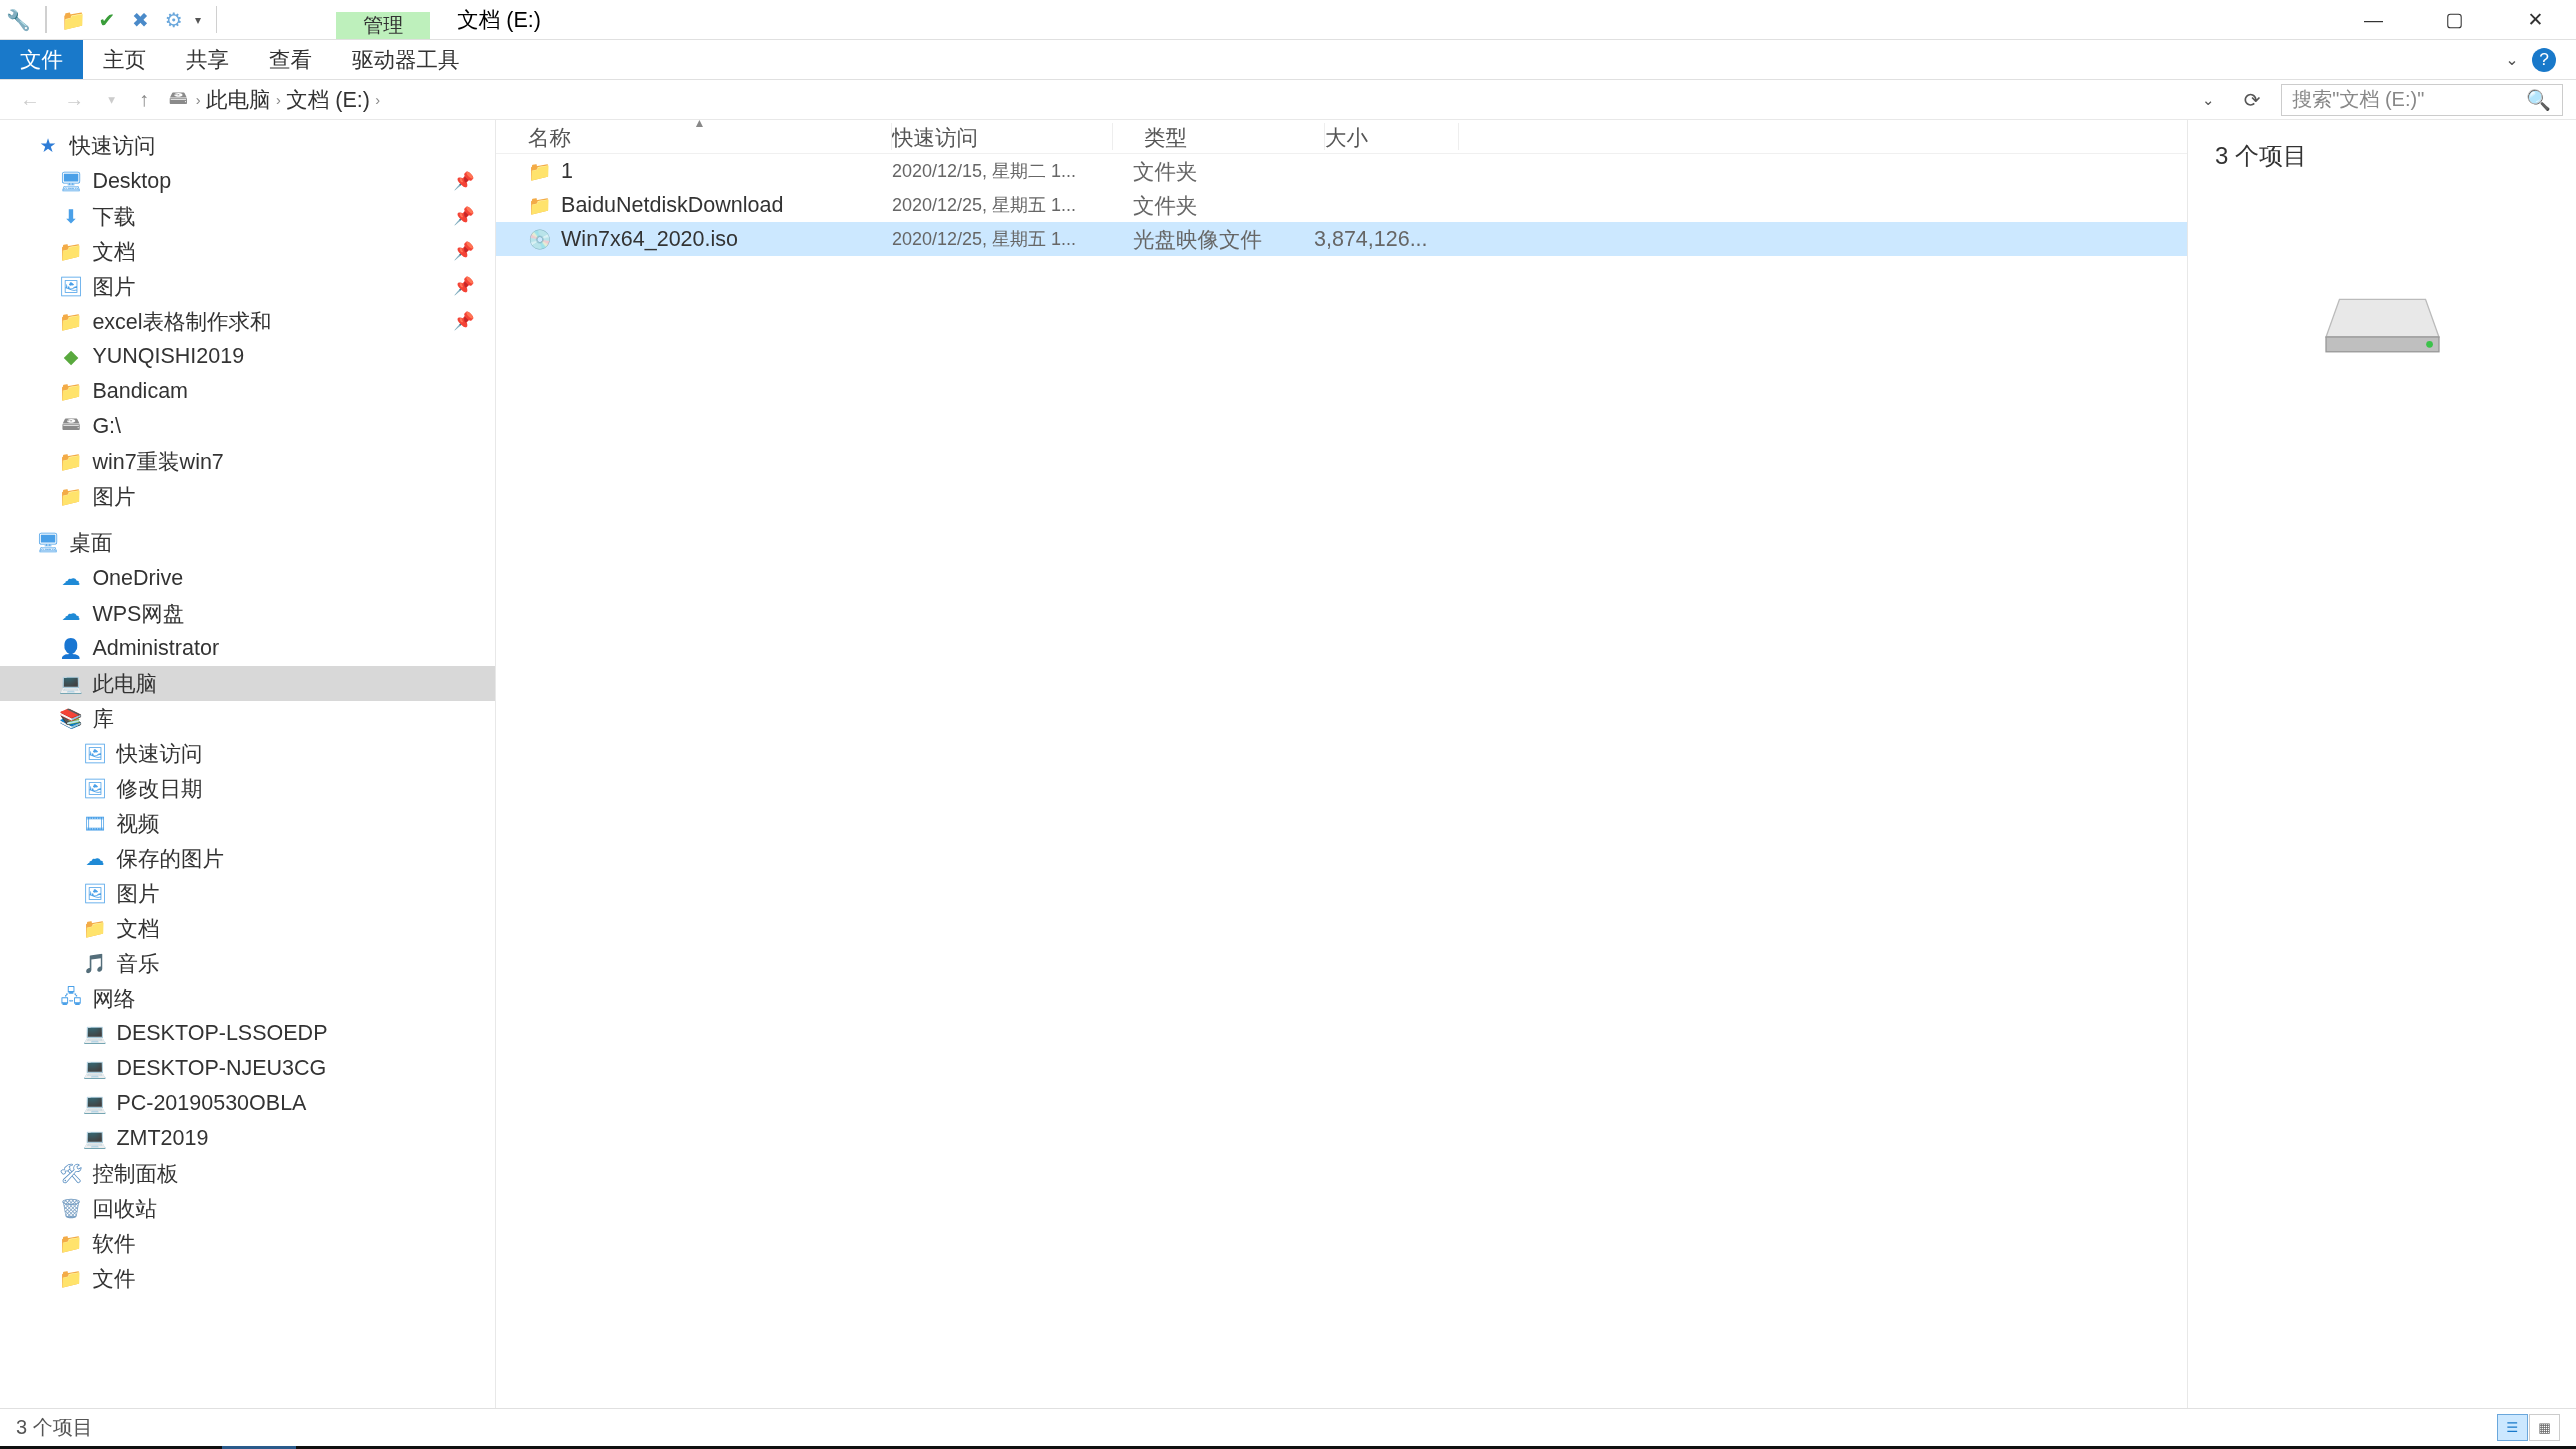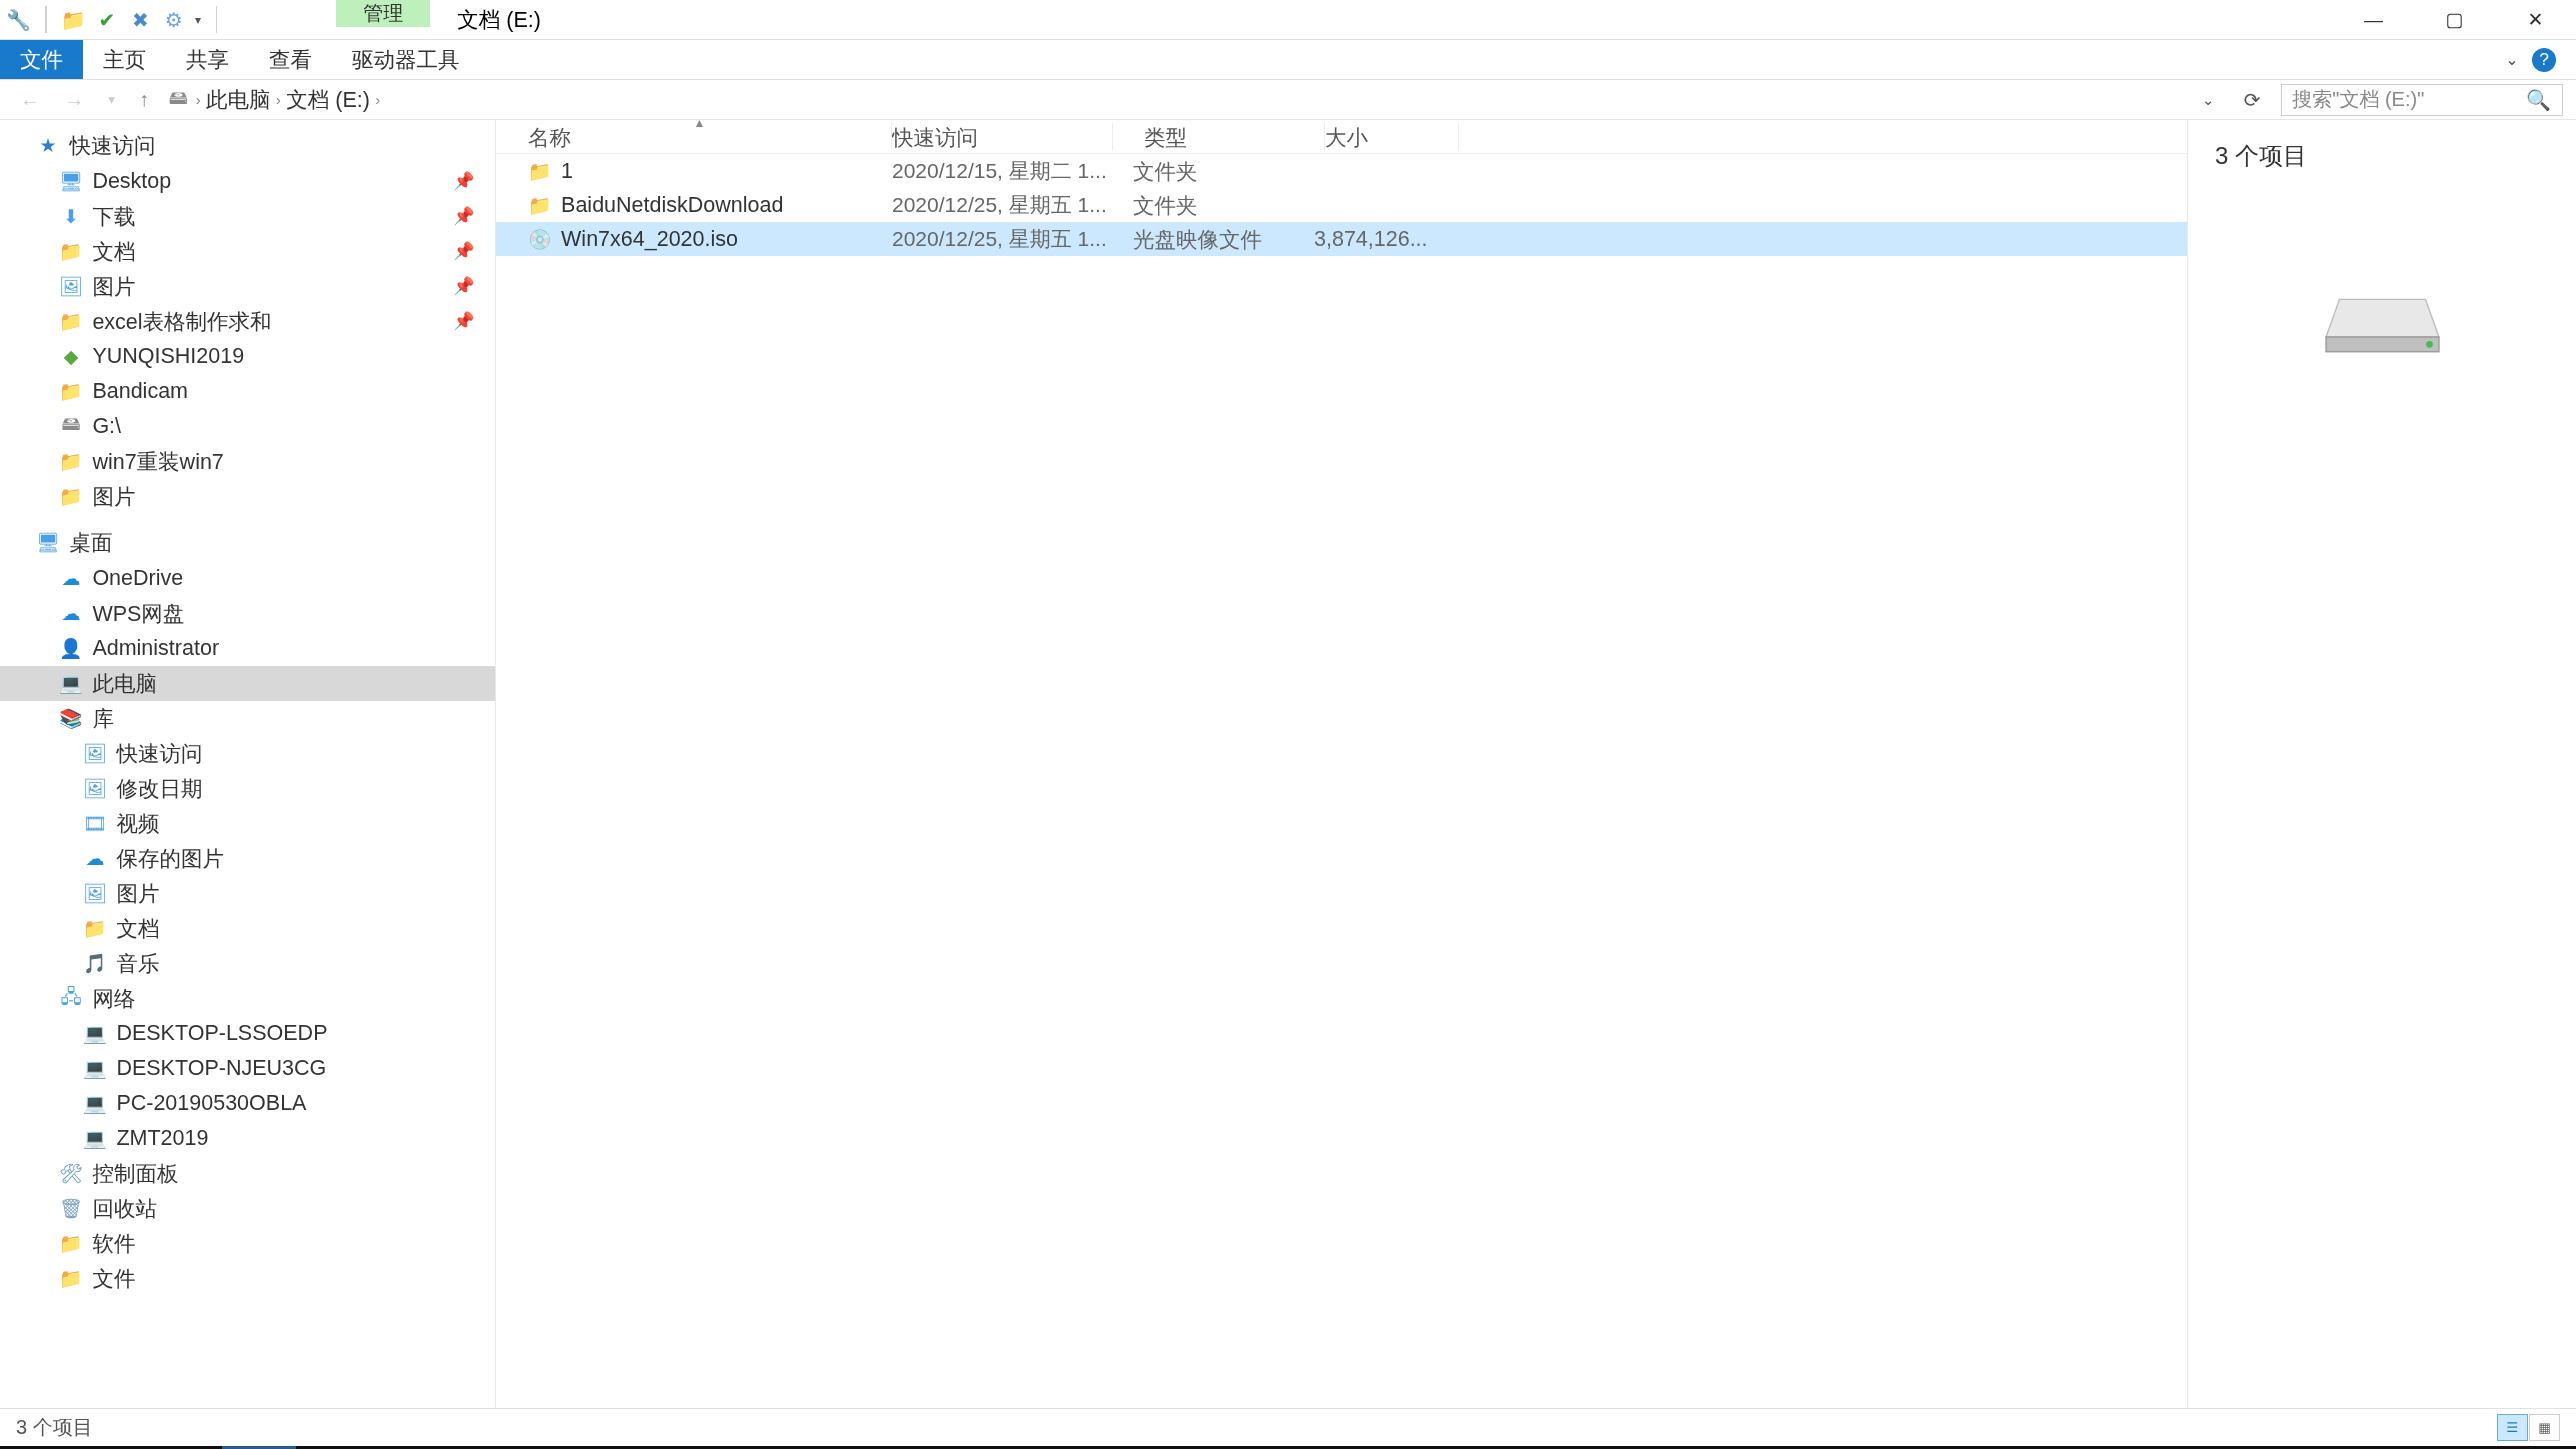--- a/index.html
+++ b/index.html
@@ -10,21 +10,21 @@
 .qat { display: flex; align-items: center; padding: 0 6.7px; gap: 9.4px; }
 .qat-sep { width: 1.3px; height: 27px; background: #d0d0d0; margin: 0 5.4px; }
 .qat .ico { width: 24px; height: 24px; display: flex; align-items: center; justify-content: center; font-size: 20px; }
 .ico.props { color: #4a8ac9; }
 .ico.folder { color: #ffb900; }
 .ico.check { color: #3a9d3a; }
 .ico.x { color: #4a8ac9; }
 .ico.gear { color: #6aa7dc; }
 .qat-drop { color: #555; font-size: 12px; }
 
-.title-tabs { display: flex; align-items: flex-start; height: 100%; margin-left: 107px; }
+.title-tabs { display: flex; align-items: flex-end; height: 100%; margin-left: 107px; }
 .ctx-tab { background: #bef0bc; color: #333; padding: 2.7px 27px; font-size: 20px; height: 27px; display:flex; align-items:center;}
 .title-text { padding: 0 27px; font-size: 21.5px; color: #000; }
 
 .win-controls { margin-left: auto; display: flex; }
 .win-btn { width: 81px; height: 40px; display: flex; align-items: center; justify-content: center; font-size: 19px; color: #333; }
 
 
 .ribbon { height: 40px; background: #fff; display: flex; align-items: stretch; border-bottom: 0.7px solid #e0e0e0; }
 .ribbon-tab { padding: 0 20px; display: flex; align-items: center; font-size: 21.5px; color: #333; }
 .ribbon-tab.file { background: #1979ca; color: #fff; }
@@ -76,21 +76,21 @@
 .col-name { width: 396px; padding-left: 32px; position: relative; }
 .col-name .sort { position: absolute; left: 50%; top: -6.7px; font-size: 12px; color: #888; }
 .col-date { width: 221px; }
 .col-type { width: 181px; margin-left: 31px; }
 .col-size { width: 134px; text-align: left; }
 .col-sep { border-right: 0.7px solid #eee; height: 27px; }
 
 .file-row { display: flex; align-items: center; height: 34px; font-size: 21.5px; color: #333; }
 .file-row.selected { background: #cce8ff; }
 .fc-name { width: 396px; padding-left: 32px; display: flex; align-items: center; gap: 9.4px; }
-.fc-date { width: 221px; color: #666; font-size: 21px; }
+.fc-date { width: 221px; color: #666; font-size: 18px; }
 .fc-type { width: 181px; color: #666; margin-left: 20px; }
 .fc-size { width: 134px; color: #666; text-align: left; }
 .fi-folder { color: #ffb900; font-size: 19px; }
 .fi-iso { color: #bababa; font-size: 19px; }
 
 
 .preview { width: 389px; border-left: 0.7px solid #e8e8e8; padding: 20px 27px; }
 .prev-title { font-size: 24px; color: #333; }
 .prev-icon { margin-top: 107px; display: flex; justify-content: center; }
 

